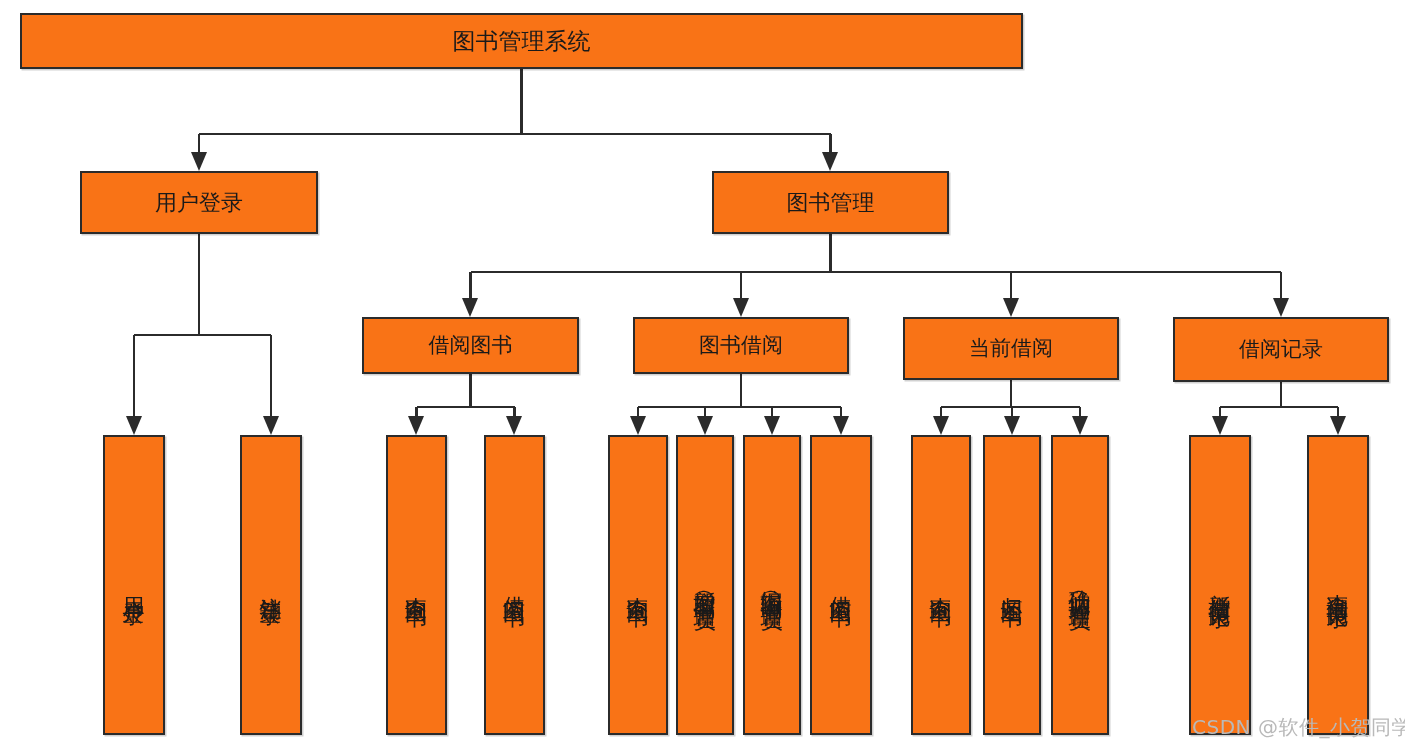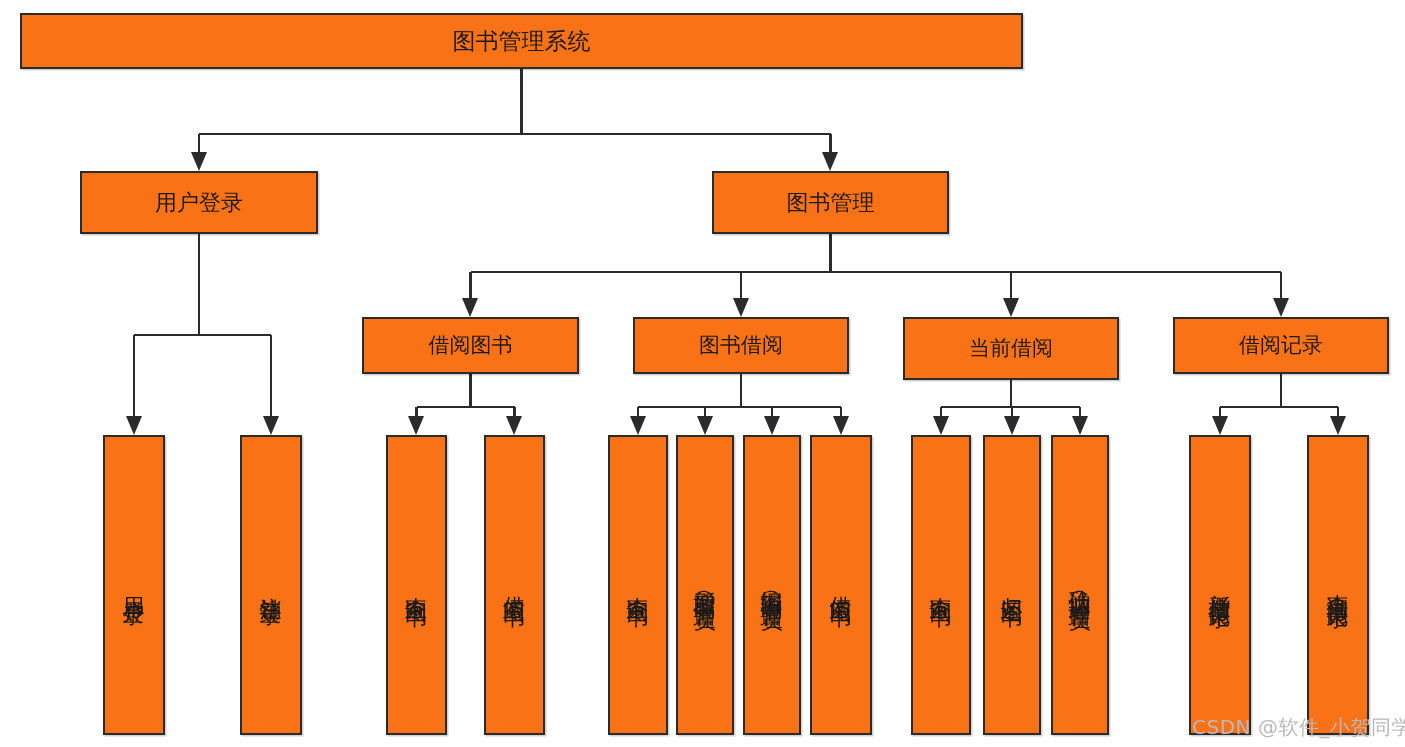--- a/index.html
+++ b/index.html
@@ -143,21 +143,21 @@
       </div>
       <div class="node lvl3" style="left: 362px; top: 317px; width: 217px; height: 57px;">
         <div class="label">借阅图书</div>
       </div>
       <div class="node lvl3" style="left: 633px; top: 317px; width: 216px; height: 57px;">
         <div class="label">图书借阅</div>
       </div>
       <div class="node lvl3" style="left: 903px; top: 317px; width: 216px; height: 63px;">
         <div class="label">当前借阅</div>
       </div>
-      <div class="node lvl3" style="left: 1173px; top: 317px; width: 216px; height: 57px;">
+      <div class="node lvl3" style="left: 1173px; top: 317px; width: 216px; height: 65px;">
         <div class="label">借阅记录</div>
       </div>
       <div class="node leaf" style="left: 103px; top: 435px; width: 62px; height: 300px;">
         <div class="label">用户登录</div>
       </div>
       <div class="node leaf" style="left: 240px; top: 435px; width: 62px; height: 300px;">
         <div class="label">注销登录</div>
       </div>
       <div class="node leaf" style="left: 386px; top: 435px; width: 61px; height: 300px;">
         <div class="label">查询图书</div>

